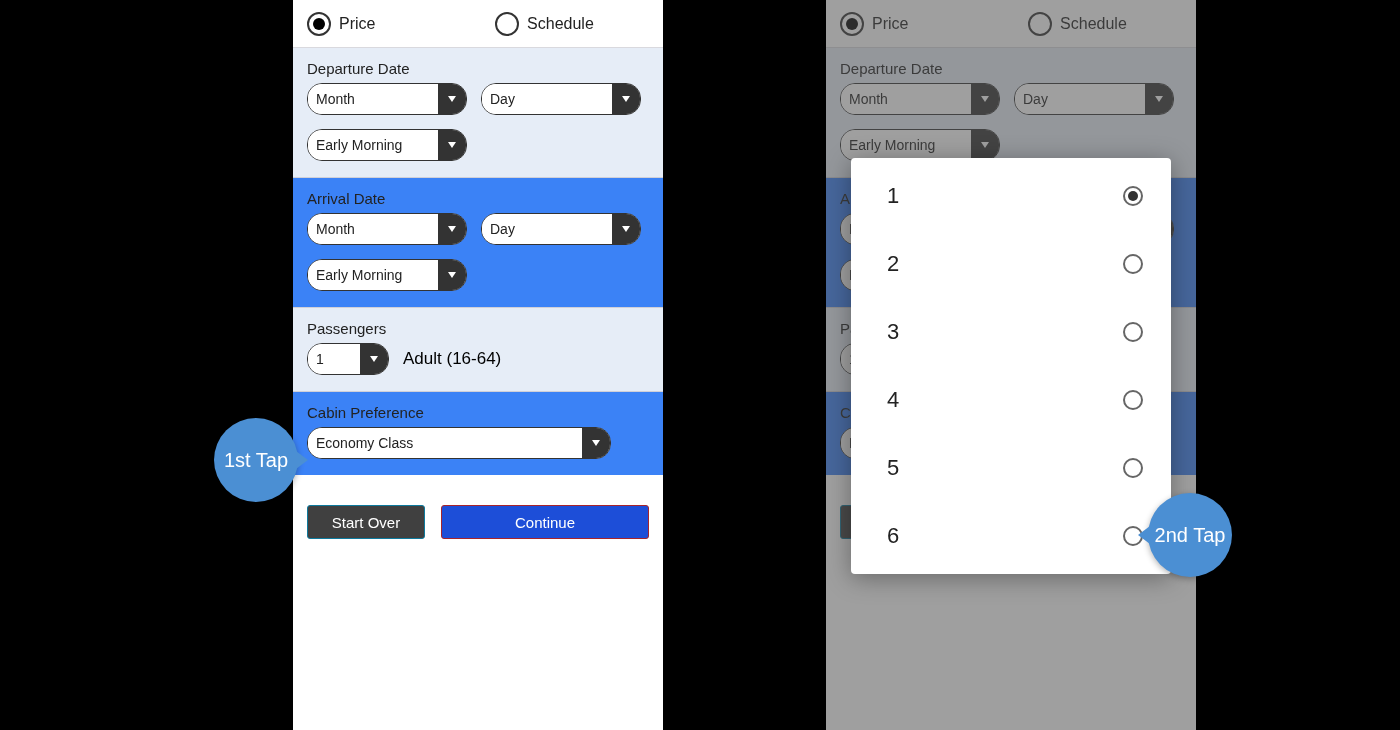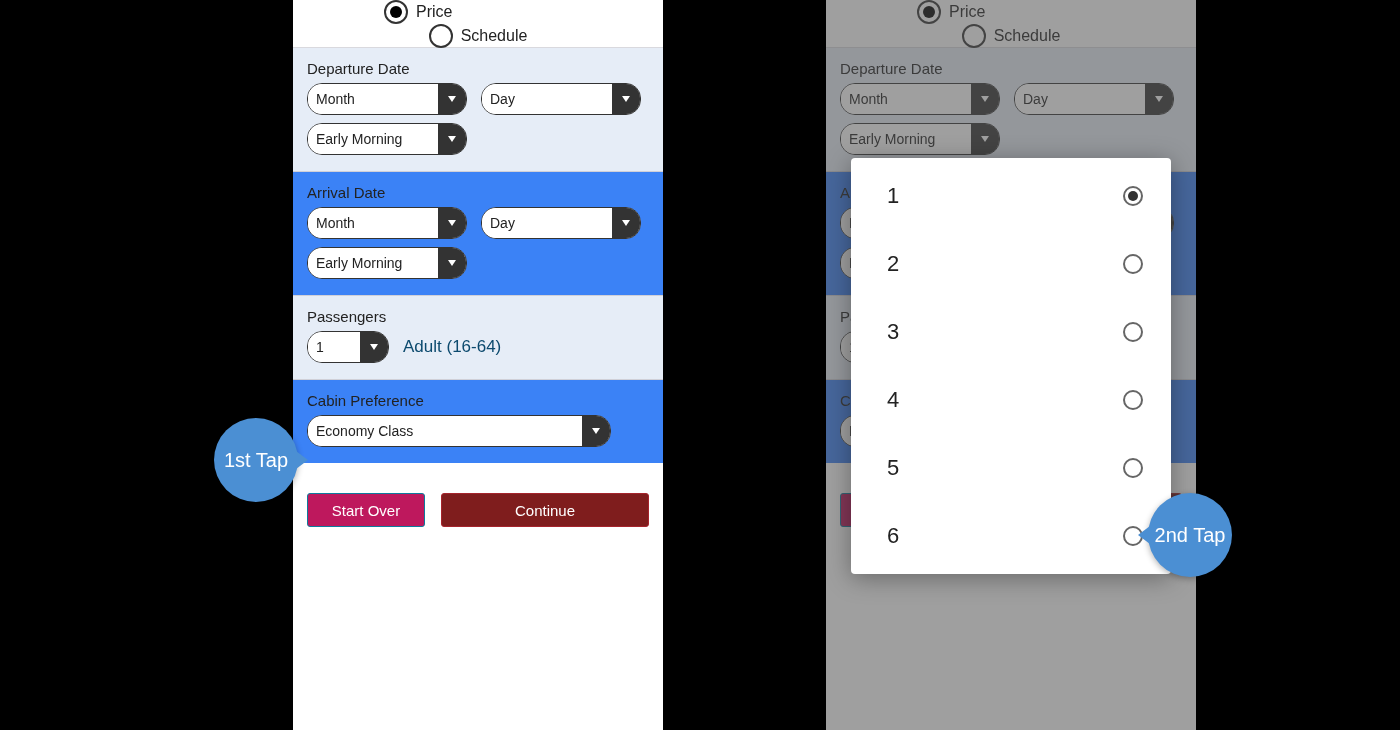--- a/index.html
+++ b/index.html
@@ -16,21 +16,20 @@
   .phone.left { left:293px; }
   .phone.right { left:826px; }
 
   .radio-row {
     display:flex;
     align-items:center;
     height:48px;
     padding:0 14px;
     border-bottom:1px solid #d9d9de;
     background:#fff;
-    flex-direction:column;
   }
   .radio-opt {
     display:flex;
     align-items:center;
     gap:8px;
     font-size:16px;
     color:#222;
   }
   .radio-opt.first { width:55%; }
   .radio-circle {
@@ -44,21 +43,21 @@
 
   .section {
     border-bottom:1px solid #d0d0d8;
   }
   .section.blue { background:#e6edf7; }
   .section.white { background:#3b82f6; }
   .section-inner { padding:12px 14px 16px 14px; }
   .section-label { font-weight:400; font-size:15px; color:#222; margin-bottom:6px; }
 
   .row { display:flex; gap:14px; }
-  .row.gap-top { margin-top:8px; }
+  .row.gap-top { margin-top:14px; }
 
   .dd {
     display:flex;
     height:32px;
     border:1px solid #333;
     border-radius:15px;
     overflow:hidden;
     background:#fff;
     font-size:14px;
     color:#222;
@@ -74,35 +73,35 @@
   .chevron {
     width:0; height:0;
     border-left:4px solid transparent;
     border-right:4px solid transparent;
     border-top:6px solid #fff;
   }
   .dd.w-md { width:160px; }
   .dd.w-sm { width:82px; }
   .dd.w-lg { width:304px; }
 
-  .adult-lbl { font-size:17px; color:#0c4a6e; display:flex; align-items:center; }
+  .adult-lbl { font-size:17px; color:#000000; display:flex; align-items:center; }
 
   .btn-row {
     display:flex; gap:16px; padding:30px 14px 20px 14px; background:#fff;
   }
   .btn {
     flex:0 0 auto;
     height:34px;
     display:flex; align-items:center; justify-content:center;
     font-size:15px; color:#fff; font-weight:500;
     border:none;
     border-radius:3px;
   }
-  .btn.start { width:118px; background:#be185d; border:1px solid #0e7a9d; }
-  .btn.cont  { flex:1 1 auto; background:#7f1d1d; border:1px solid #a6242c; }
+  .btn.start { width:118px; background:#404040; border:1px solid #0e7a9d; }
+  .btn.cont  { flex:1 1 auto; background:#1d4ed8; border:1px solid #a6242c; }
 
   
   .overlay {
     position:absolute; inset:0;
     background:rgba(80,80,80,0.55);
   }
   .popup {
     position:absolute;
     left:25px; right:25px;
     top:158px;

